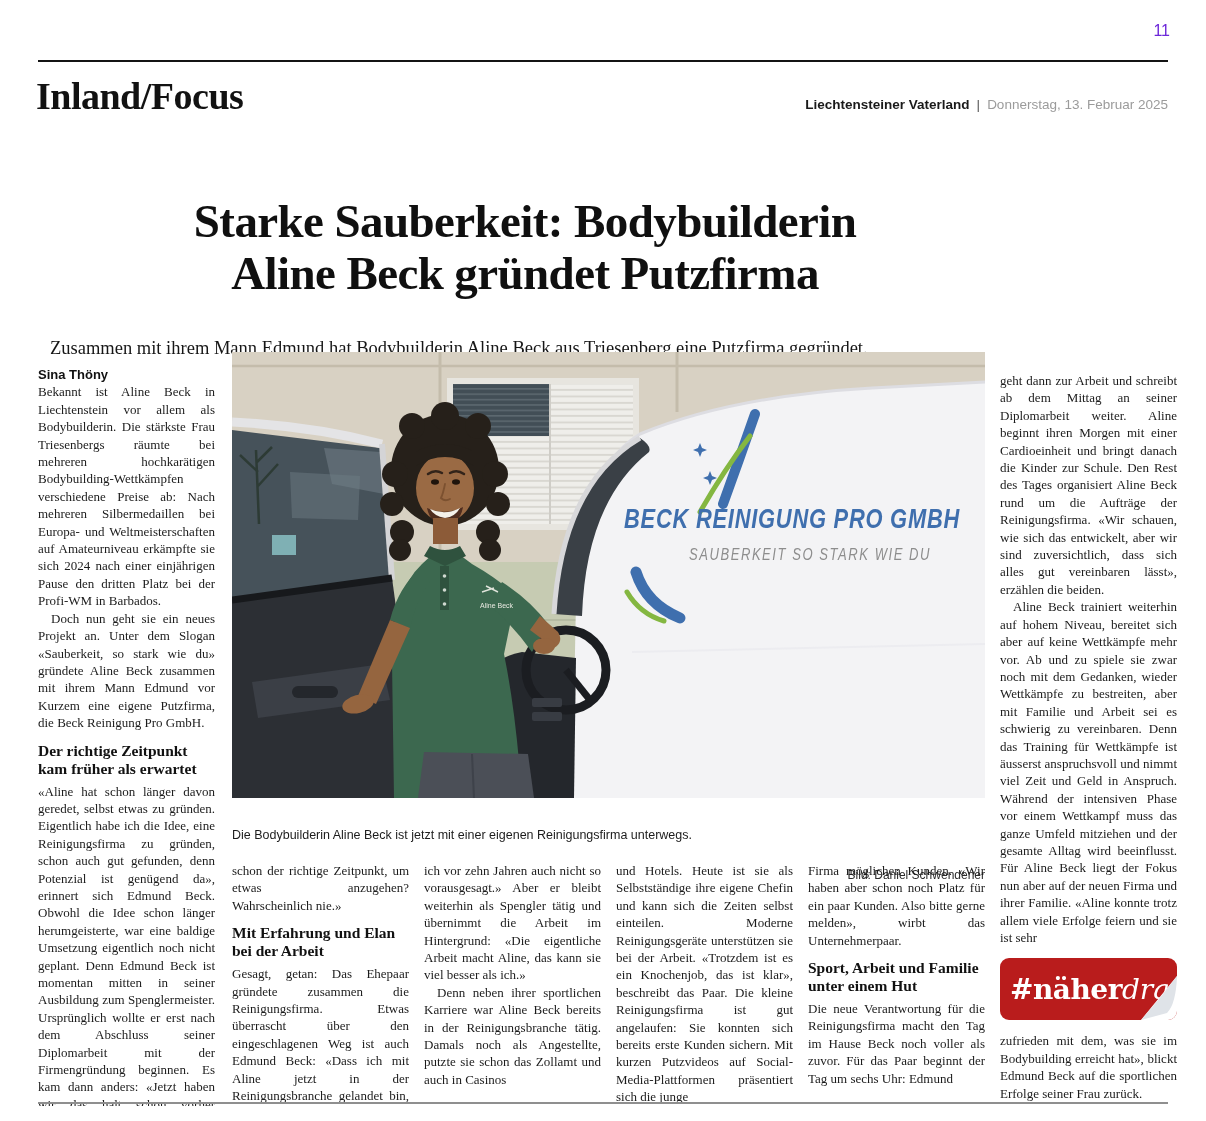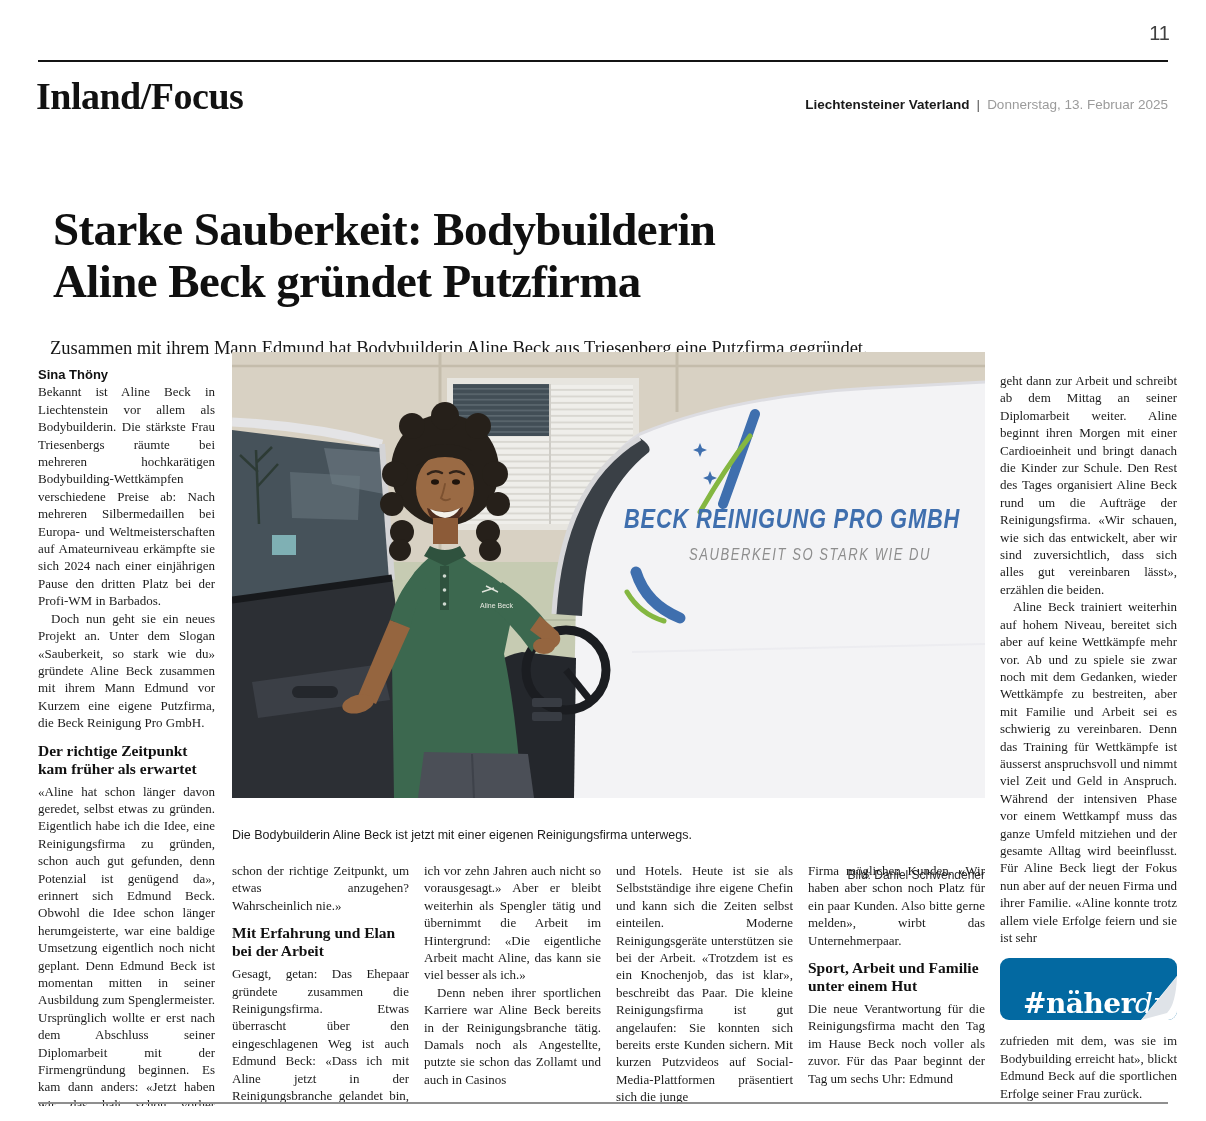--- a/index.html
+++ b/index.html
@@ -1,21 +1,21 @@
 <!DOCTYPE html>
 <html lang="de"><head>
 <meta charset="utf-8">
 <style>
   html,body{margin:0;padding:0;background:#ffffff;}
   .page{position:relative;width:1206px;height:1121px;background:#ffffff;
         font-family:"Liberation Serif",serif;color:#1b1b1b;overflow:hidden;}
   .abs{position:absolute;}
   
   .page-number{right:36px;top:22px;font-family:"Liberation Sans",sans-serif;
-               font-size:20px;color:#404040;text-align:center;}
+               font-size:16px;color:#6d28d9;text-align:center;}
   .top-rule{left:38px;top:60px;width:1130px;height:2px;background:#141414;}
   .section-title{left:36px;top:74px;font-size:38px;font-weight:700;letter-spacing:-0.5px;color:#121212;}
   .masthead{right:38px;top:97px;font-family:"Liberation Sans",sans-serif;font-size:13.5px;color:#1a1a1a;}
   .masthead .paper{font-weight:700;}
   .masthead .sep{color:#555;margin:0 7px;}
   .masthead .date{color:#9b9b9b;}
   
   .headline{left:37px;top:188px;width:960px;font-size:47px;line-height:1.1;
             font-weight:700;letter-spacing:-0.6px;color:#101010;}
   .lead{left:38px;top:326px;width:960px;font-size:18.5px;color:#161616;}
@@ -30,41 +30,41 @@
   .body-text p.indent{text-indent:13px;}
   .subhead{font-size:15.5px;font-weight:700;line-height:18px;margin:10px 0 5px 0;color:#111;}
   
   .photo{left:232px;top:352px;width:753px;height:446px;background:#ef4444;}
   .caption-row{left:232px;top:828px;width:753px;display:flex;justify-content:space-between;
                font-family:"Liberation Sans",sans-serif;font-size:12.5px;color:#1c1c1c;gap:21px;}
   .caption-row .credit{font-size:12px;color:#2a2a2a;margin-top:40px;}
   .bottom-cols{left:232px;top:862px;width:753px;height:241px;display:flex;gap:15px;}
   .bottom-cols .textcol{height:241px;width:177px;}
   
-  .badge{position:relative;width:177px;height:62px;margin:12px 0 12px 0;background:#0369a1;
-         border-radius:9px;display:flex;align-items:flex-end;padding-left:23px;box-sizing:border-box;
+  .badge{position:relative;width:177px;height:62px;margin:12px 0 12px 0;background:#b91c1c;
+         border-radius:9px;display:flex;align-items:center;padding-left:10px;box-sizing:border-box;
          overflow:hidden;}
   .badge .b1{font-family:"DejaVu Serif",serif;font-weight:700;font-size:28px;color:#fff;letter-spacing:-0.5px;}
   .badge .b2{font-family:"DejaVu Serif",serif;font-style:italic;font-size:28px;color:#fff;}
   .badge svg.curl{position:absolute;right:0;bottom:0;}
   .bottom-rule{left:38px;top:1102px;width:1130px;height:2px;background:#8f8f8f;}
 </style>
 </head>
 <body>
 
 <div class="page">
 
   <div class="abs page-number">11</div>
   <div class="abs top-rule"></div>
   <div class="abs section-title">Inland/Focus</div>
   <div class="abs masthead">
     <span class="paper">Liechtensteiner Vaterland</span><span class="sep">|</span><span class="date">Donnerstag, 13. Februar 2025</span>
   </div>
 
-  <h1 class="abs headline" style="margin:16px;"><span>Starke Sauberkeit: Bodybuilderin</span><br><span>Aline Beck gründet Putzfirma</span></h1>
+  <h1 class="abs headline" style="margin:8px;text-align:center;"><span>Starke Sauberkeit: Bodybuilderin</span><br><span>Aline Beck gründet Putzfirma</span></h1>
 
   <p class="abs lead" style="margin:12px;">Zusammen mit ihrem Mann Edmund hat Bodybuilderin Aline Beck aus Triesenberg eine Putzfirma gegründet.</p>
 
   <div class="abs textcol col1 body-text">
     <p class="byline">Sina Thöny</p>
     <p>Bekannt ist Aline Beck in Liechtenstein vor allem als Bodybuilderin. Die stärkste Frau Triesenbergs räumte bei mehreren hochkarätigen Bodybuilding-Wettkämpfen verschiedene Preise ab: Nach mehreren Silbermedaillen bei Europa- und Weltmeisterschaften auf Amateurniveau erkämpfte sie sich 2024 nach einer einjährigen Pause den dritten Platz bei der Profi-WM in Barbados.</p>
     <p class="indent">Doch nun geht sie ein neues Projekt an. Unter dem Slogan «Sauberkeit, so stark wie du» gründete Aline Beck zusammen mit ihrem Mann Edmund vor Kurzem eine eigene Putzfirma, die Beck Reinigung Pro GmbH.</p>
     <h3 class="subhead">Der richtige Zeitpunkt kam früher als erwartet</h3>
     <p>«Aline hat schon länger davon geredet, selbst etwas zu gründen. Eigentlich habe ich die Idee, eine Reinigungsfirma zu gründen, schon auch gut gefunden, denn Potenzial ist genügend da», erinnert sich Edmund Beck. Obwohl die Idee schon länger herumgeisterte, war eine baldige Umsetzung eigentlich noch nicht geplant. Denn Edmund Beck ist momentan mitten in seiner Ausbildung zum Spenglermeister. Ursprünglich wollte er erst nach dem Abschluss seiner Diplomarbeit mit der Firmengründung beginnen. Es kam dann anders: «Jetzt haben wir das halt schon vorher durchgedrückt. Wann ist</p>
   </div>

